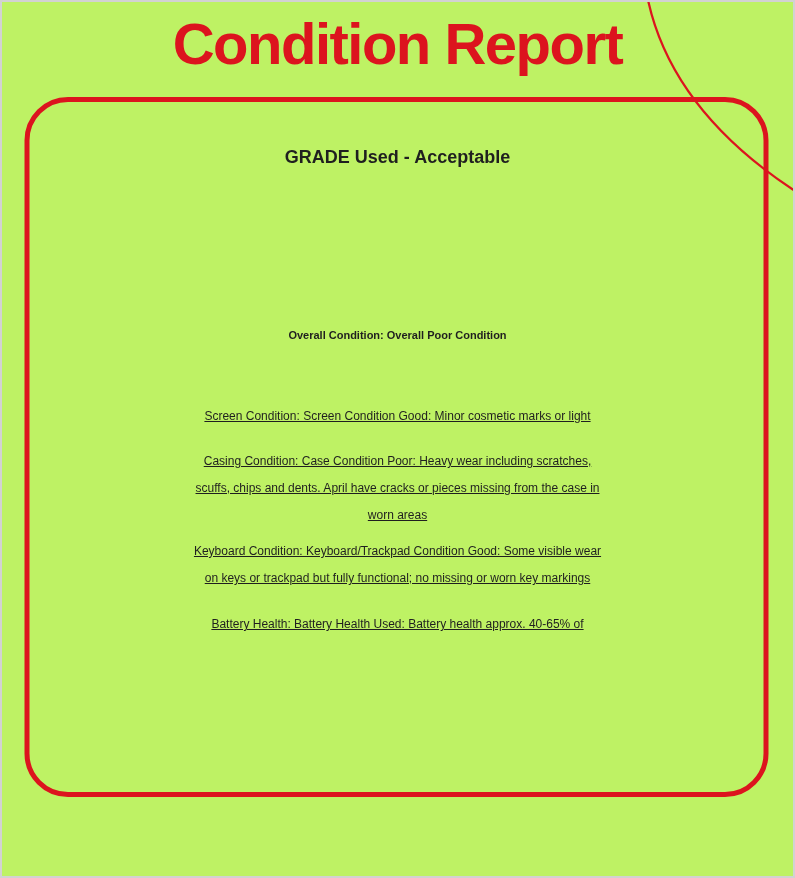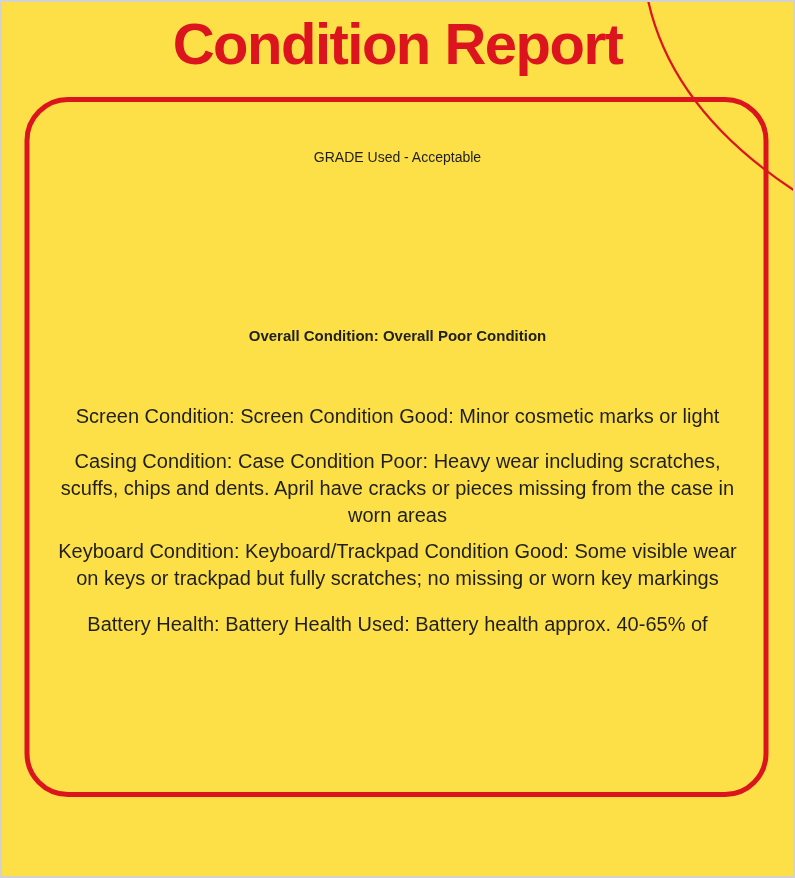--- a/index.html
+++ b/index.html
@@ -1,53 +1,55 @@
 <!DOCTYPE html>
 <html style="--accent: #dc141e; --text: #1f1f1f;"><head>
 <meta charset="utf-8">
 <style>
   html,body{margin:0;padding:0;background:#ffffff;}
   .canvas{
     position:relative;
     width:795px;height:878px;
     box-sizing:border-box;
-    background:#fde047;
+    background:#bef264;
     border:2px solid #d2d2d2;
     font-family:"Liberation Sans", sans-serif;
     overflow:hidden;
   }
   .page-title{
     position:absolute;top:10px;left:0;width:100%;margin:0;
     text-align:center;
     font-size:58px;line-height:64px;font-weight:700;
     letter-spacing:-1.5px;
     color:var(--accent,#dc141e);
   }
   svg.deco{position:absolute;top:-2px;left:-2px;pointer-events:none;}
   .frame-rect{fill:none;stroke:var(--accent,#dc141e);stroke-width:5px;}
   .swoosh{fill:none;stroke:var(--accent,#dc141e);stroke-width:2.25px;}
   .grade-heading{
     position:absolute;top:142px;left:0;width:100%;
     text-align:center;
-    font-size:14px;line-height:27px;
+    font-size:18px;line-height:27px;
     color:var(--text,#1f1f1f);
+    font-weight:bold;
   }
   .overall-line{
     position:absolute;top:327px;left:0;width:100%;
     text-align:center;
-    font-size:15px;line-height:13px;
+    font-size:11px;line-height:13px;
     font-weight:600;
     color:var(--text,#1f1f1f);
   }
   .sections{
     position:absolute;top:401px;left:50%;transform:translateX(-50%);
     width:710px;
     text-align:center;
-    font-size:20px;line-height:27px;
+    font-size:12px;line-height:27px;
     color:var(--text,#1f1f1f);
+    text-decoration:underline;
   }
   .sections p{margin:0;}
   .sections p.gap-md{margin-top:18px;}
   .sections p.gap-none{margin-top:9px;}
   .sections p.gap-sm{margin-top:19px;}
 </style>
 </head>
 <body>
 
 <div class="canvas">
@@ -62,18 +64,18 @@
   <div class="grade-heading">GRADE Used - Acceptable</div>
 
   <div class="overall-line">Overall Condition: Overall Poor Condition</div>
 
   <div class="sections">
 
     <p><span>Screen Condition: Screen Condition Good: Minor cosmetic marks or light</span><br></p>
 
     <p class="gap-md"><span>Casing Condition: Case Condition Poor: Heavy wear including scratches,</span><br><span>scuffs, chips and dents. April have cracks or pieces missing from the case in</span><br><span>worn areas</span></p>
 
-    <p class="gap-none"><span>Keyboard Condition: Keyboard/Trackpad Condition Good: Some visible wear</span><br><span>on keys or trackpad but fully scratches; no missing or worn key markings</span></p>
+    <p class="gap-none"><span>Keyboard Condition: Keyboard/Trackpad Condition Good: Some visible wear</span><br><span>on keys or trackpad but fully functional; no missing or worn key markings</span></p>
 
     <p class="gap-sm"><span>Battery Health: Battery Health Used: Battery health approx. 40-65% of</span><br></p>
 
   </div>
 </div>
 
 </body></html>

